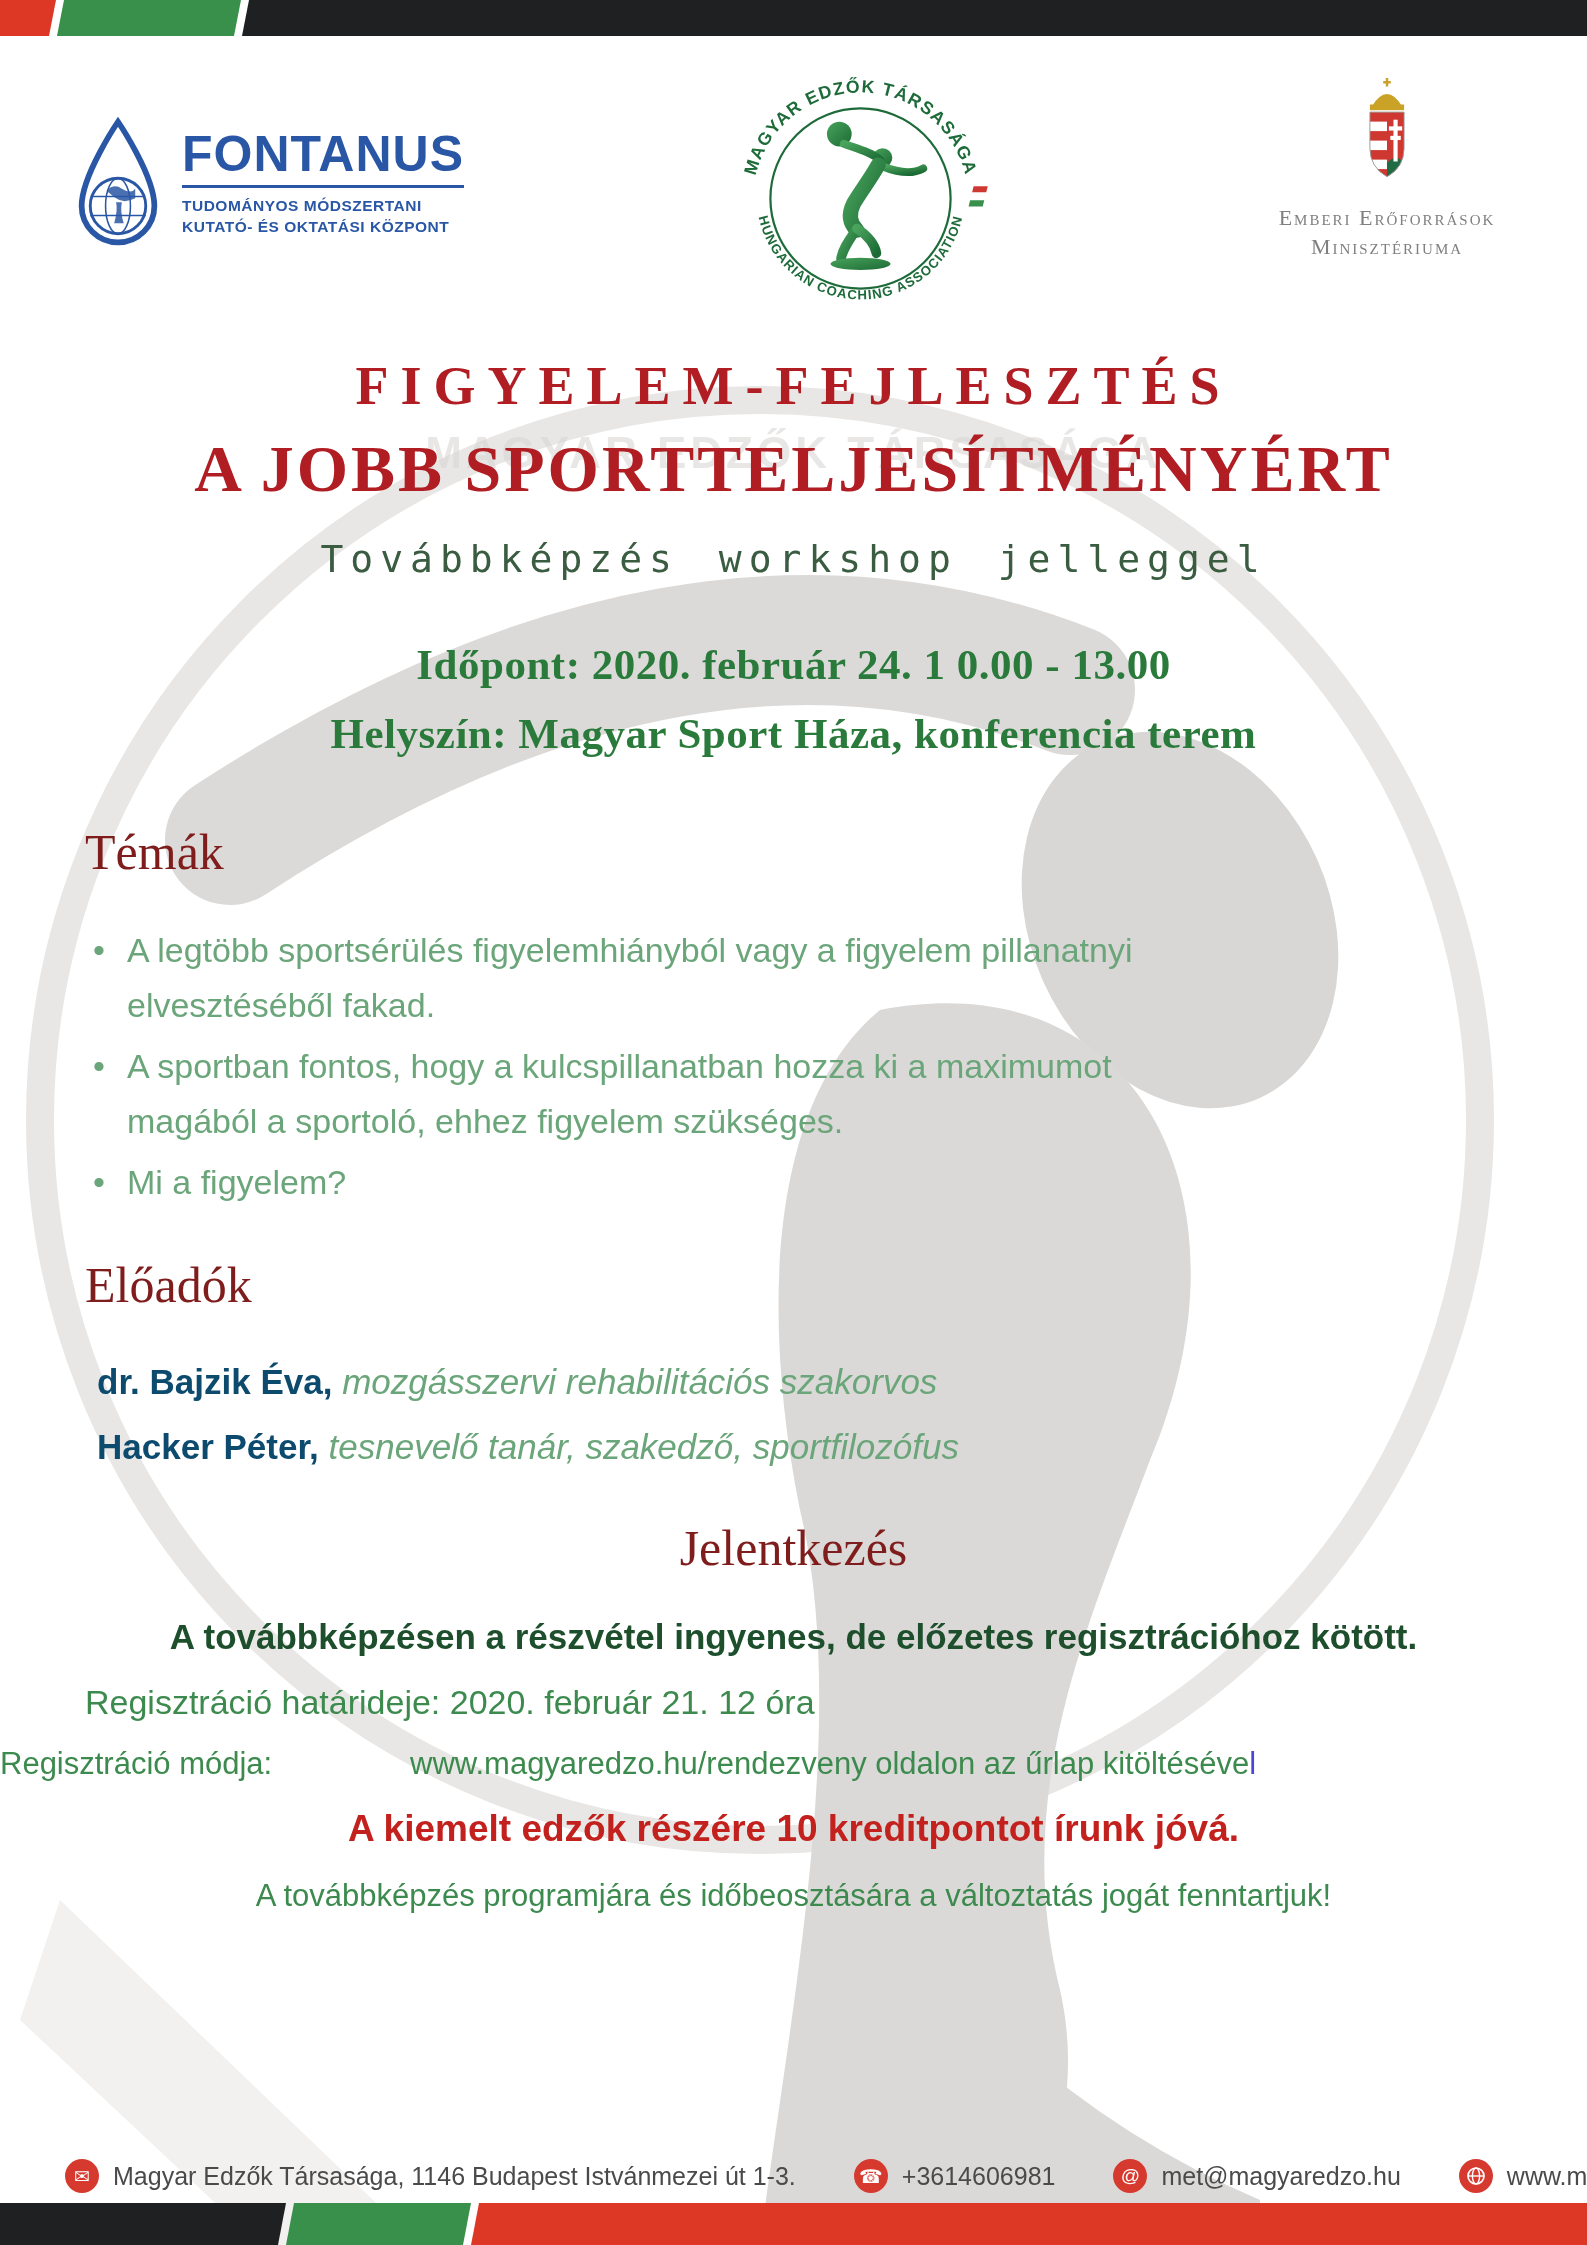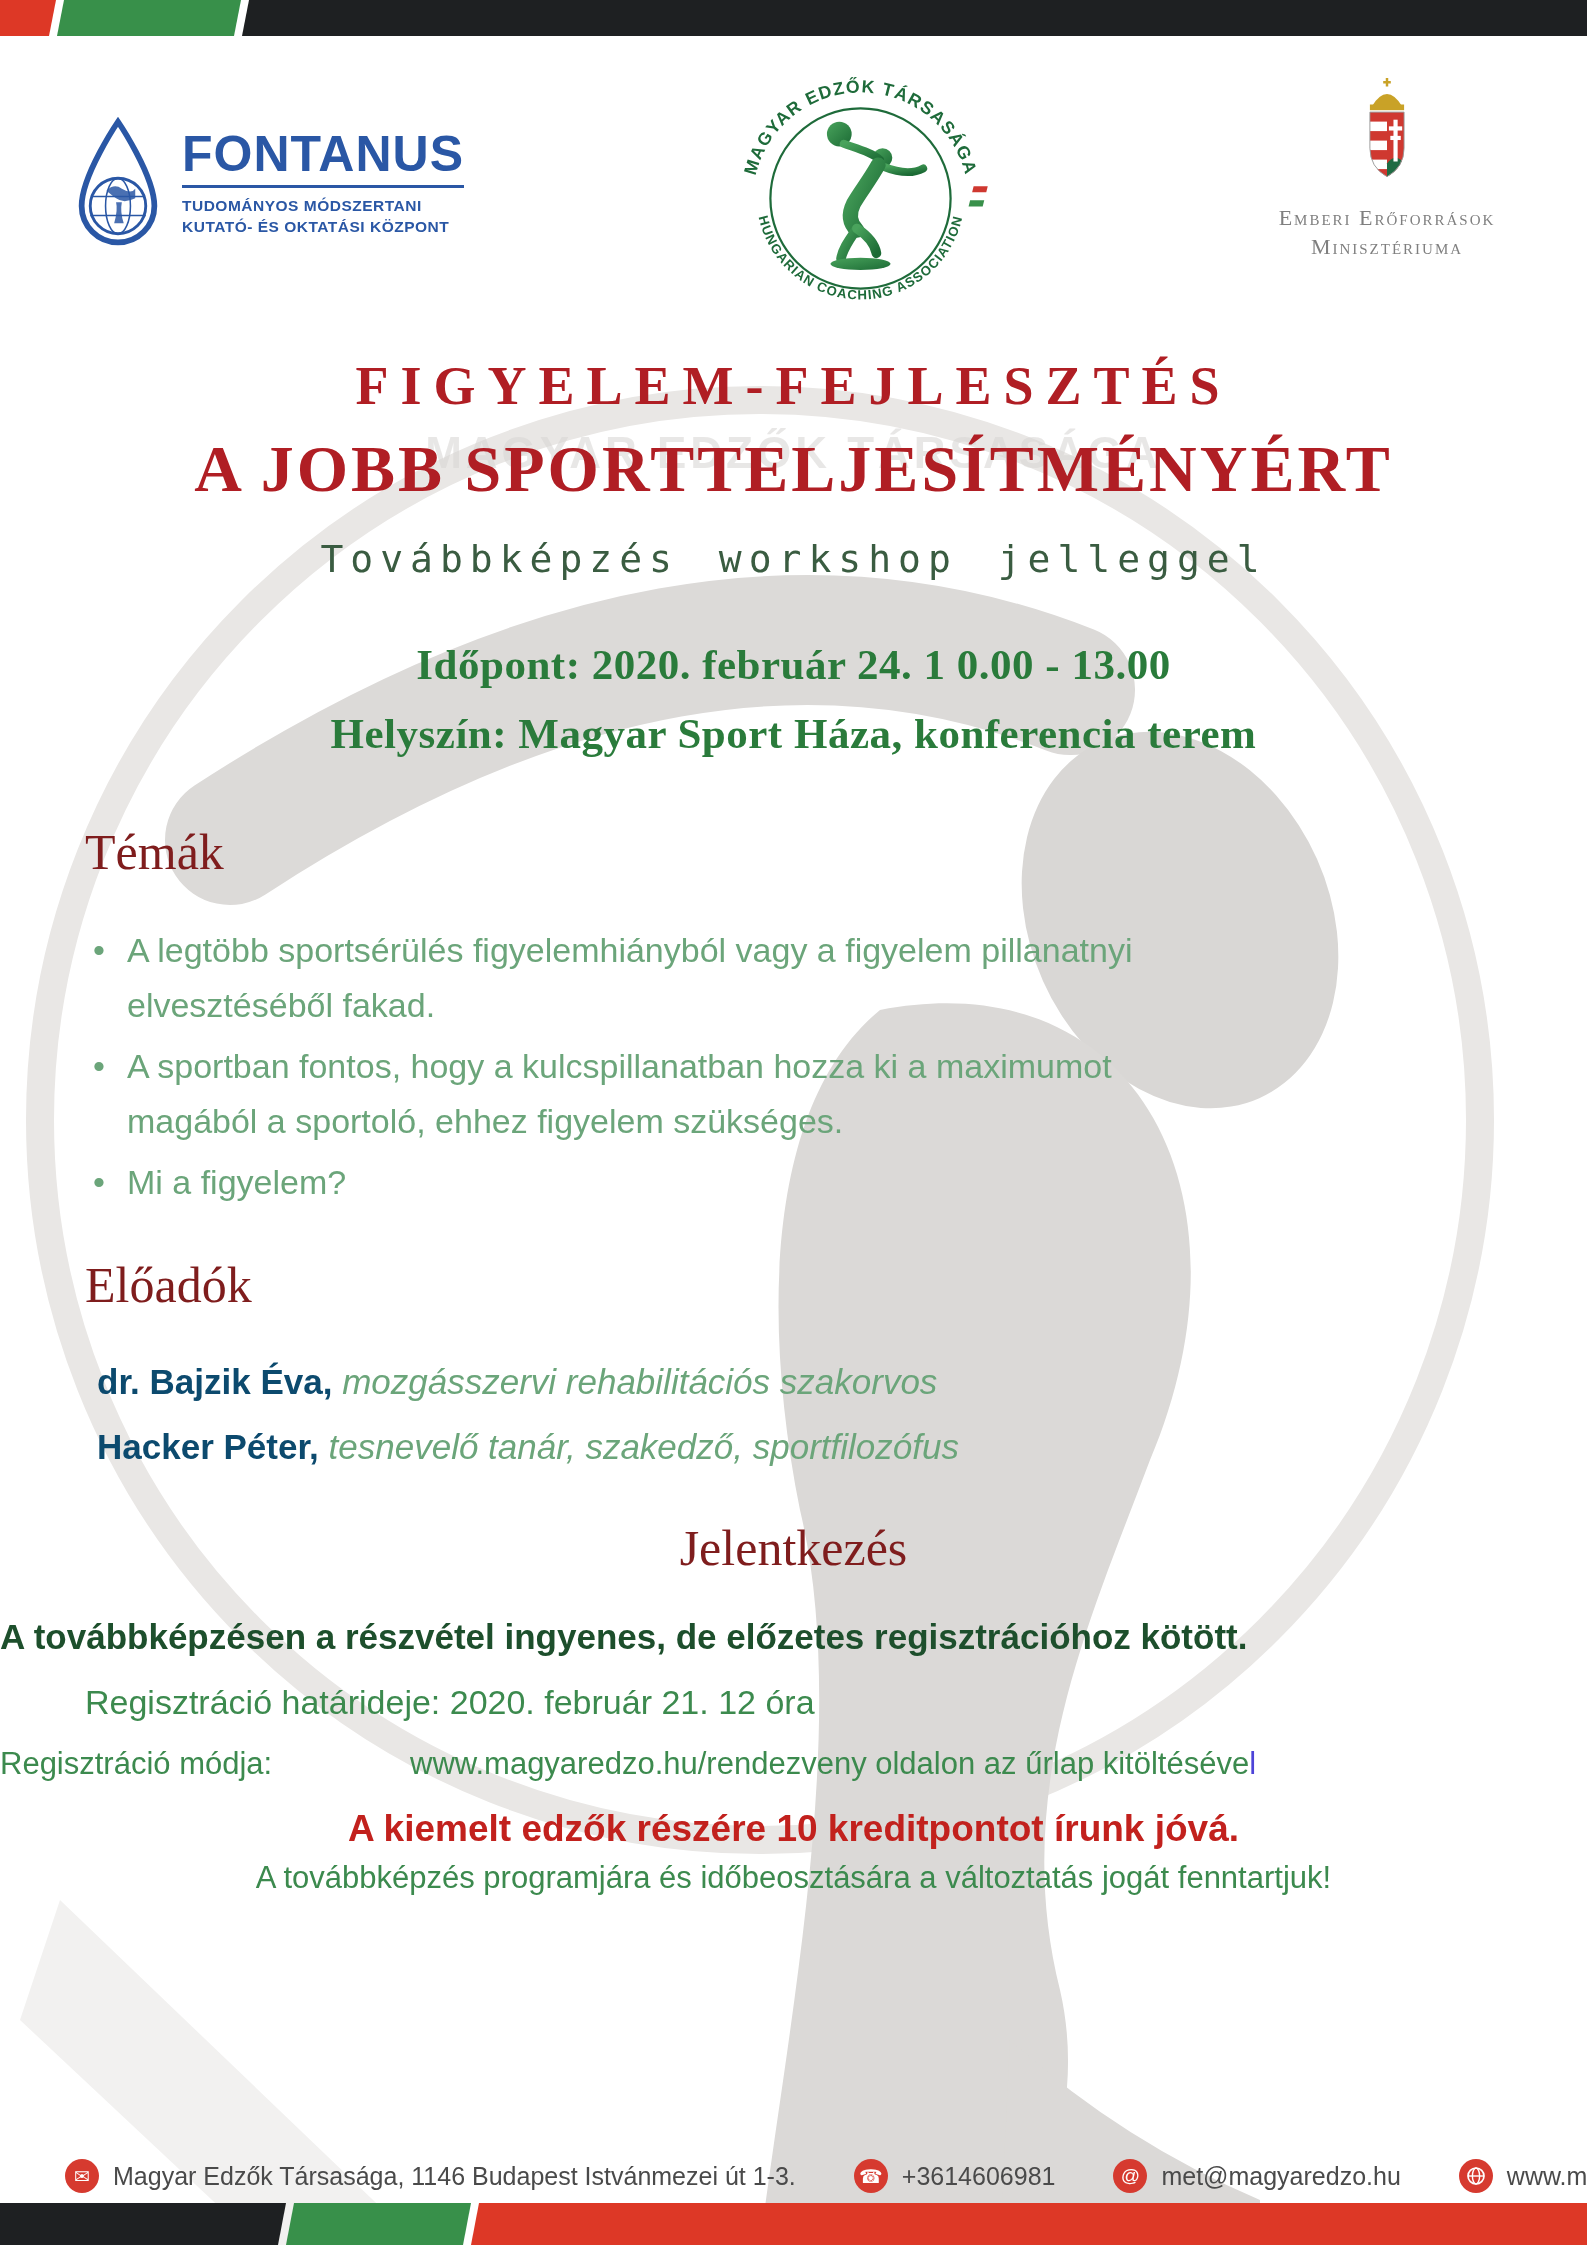--- a/index.html
+++ b/index.html
@@ -81,27 +81,27 @@
     content:"•"; position:absolute; left:8px; top:0; color:#6ba57a; font-size:34px;
   }
   .speakers { padding:0 85px; margin-top:46px; }
   .speakers-list { margin-top:36px; font-size:35px; line-height:1.85; padding-left:12px; }
   .speaker-name { color:#0c4a6e; font-weight:bold; }
   .speaker-role { color:#6ba57a; font-style:italic; }
 
   
   .reg-heading { text-align:center; margin-top:40px; }
   .reg-block { margin-top:40px; }
-  .reg-p1 { color:#1d4f2c; font-weight:bold; font-size:35px; }
+  .reg-p1 { text-align:center; color:#1d4f2c; font-weight:bold; font-size:35px; }
   .reg-p2 { padding-left:85px; margin-top:26px; color:#3c8a4e; font-size:34px; }
   .reg-p3 { margin-top:24px; color:#3c8a4e; font-size:31px; }
   .reg-p3-label { display:inline-block; width:410px; }
   .reg-cursor { color:#4d44d8; }
   .reg-p4 { text-align:center; margin-top:26px; color:#c2211d; font-weight:bold; font-size:37px; }
-  .reg-p5 { text-align:center; margin-top:10px; color:#3c8a4e; font-size:31px; }
+  .reg-p5 { text-align:center; margin-top:28px; color:#3c8a4e; font-size:31px; }
 
   
   .footer-row {
     position:absolute; bottom:52px; left:0; width:100%; z-index:2;
     display:flex; align-items:center; justify-content:flex-start;
     padding:0 65px; gap:58px;
     color:#4a4a4a; font-size:25px;
   }
   .footer-item { display:flex; align-items:center; gap:14px; white-space:nowrap; }
   .footer-icon {

